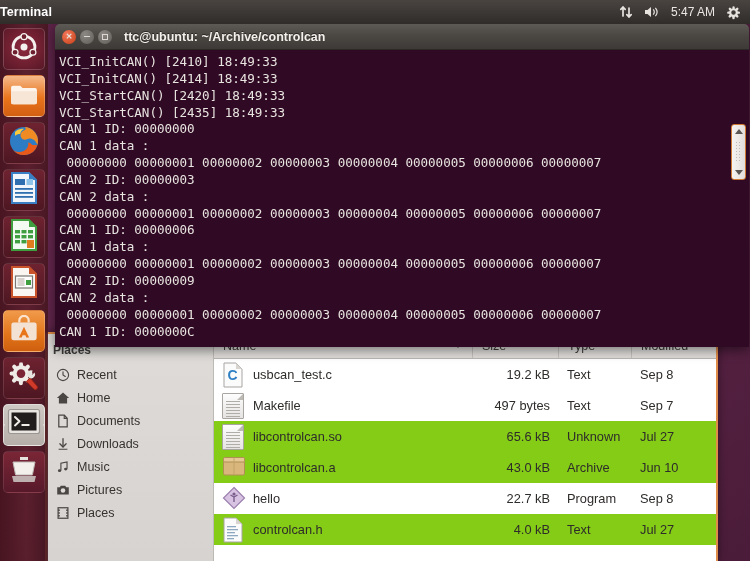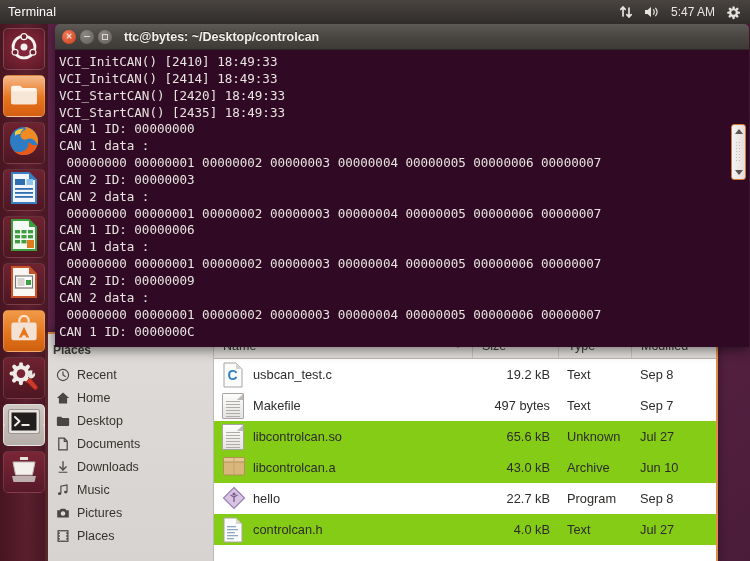--- a/index.html
+++ b/index.html
@@ -19,22 +19,22 @@
 
   
   #top-panel {
     position: absolute; left: 0; top: 0; width: 750px; height: 24px;
     background: linear-gradient(to bottom, #4a4440 0%, #3c3836 50%, #2f2c2a 100%);
     color: #ffffff;
     display: flex; align-items: center;
     z-index: 60;
   }
   #panel-app-title {
-    font-size: 12.5px; font-weight: normal; color: #ffffff;
-    margin-left: 8px; letter-spacing: .1px;
+    font-size: 12.5px; font-weight: bold; color: #ffffff;
+    margin-left: 0; letter-spacing: .1px;
   }
   #panel-right {
     margin-left: auto; display: flex; align-items: center; gap: 11px;
     padding-right: 9px;
   }
   .panel-ind { display: flex; align-items: center; opacity: .95; }
   #panel-clock { font-size: 12px; color: #eae6e3; }
 
   
   #launcher {
@@ -396,28 +396,20 @@
 
       <div class="place-row">
         <span class="place-ico">
           <svg width="14" height="14" viewBox="0 0 16 16">
               <path d="M8 1.8 L15 8 h-2.3 v6.2 H3.3 V8 H1 Z" fill="#4a4643"></path>
             </svg>
         </span>
         <span>Home</span>
       </div>
 
-      <div class="place-row">
-        <span class="place-ico">
-          <svg width="14" height="14" viewBox="0 0 16 16">
-              <path d="M1 4.2 a1 1 0 0 1 1-1 h4 l1.3 1.5 H14 a1 1 0 0 1 1 1 V12.6 a1 1 0 0 1-1 1 H2 a1 1 0 0 1-1-1 Z" fill="#4a4643"></path>
-            </svg>
-        </span>
-        <span>Desktop</span>
-      </div>
 
       <div class="place-row">
         <span class="place-ico">
           <svg width="14" height="14" viewBox="0 0 16 16">
               <path d="M3.2 1.4 h6.3 l3.3 3.4 V14.6 H3.2 Z" fill="none" stroke="#4a4643" stroke-width="1.4"></path>
               <path d="M9.4 1.6 v3.4 h3.2" fill="none" stroke="#4a4643" stroke-width="1.3"></path>
             </svg>
         </span>
         <span>Documents</span>
       </div>
@@ -606,21 +598,21 @@
     <div id="term-titlebar">
       <span class="wbtn close">
           <span>✕</span>
         </span>
       <span class="wbtn min">
           <span></span>
         </span>
       <span class="wbtn max">
           <span></span>
         </span>
-      <span id="term-title">ttc@bytes: ~/Desktop/controlcan</span>
+      <span id="term-title">ttc@ubuntu: ~/Archive/controlcan</span>
     </div>
 
     <div id="term-body">
       <div id="term-text">VCI_InitCAN() [2410] 18:49:33
 VCI_InitCAN() [2414] 18:49:33
 VCI_StartCAN() [2420] 18:49:33
 VCI_StartCAN() [2435] 18:49:33
 CAN 1 ID: 00000000
 CAN 1 data :
  00000000 00000001 00000002 00000003 00000004 00000005 00000006 00000007

